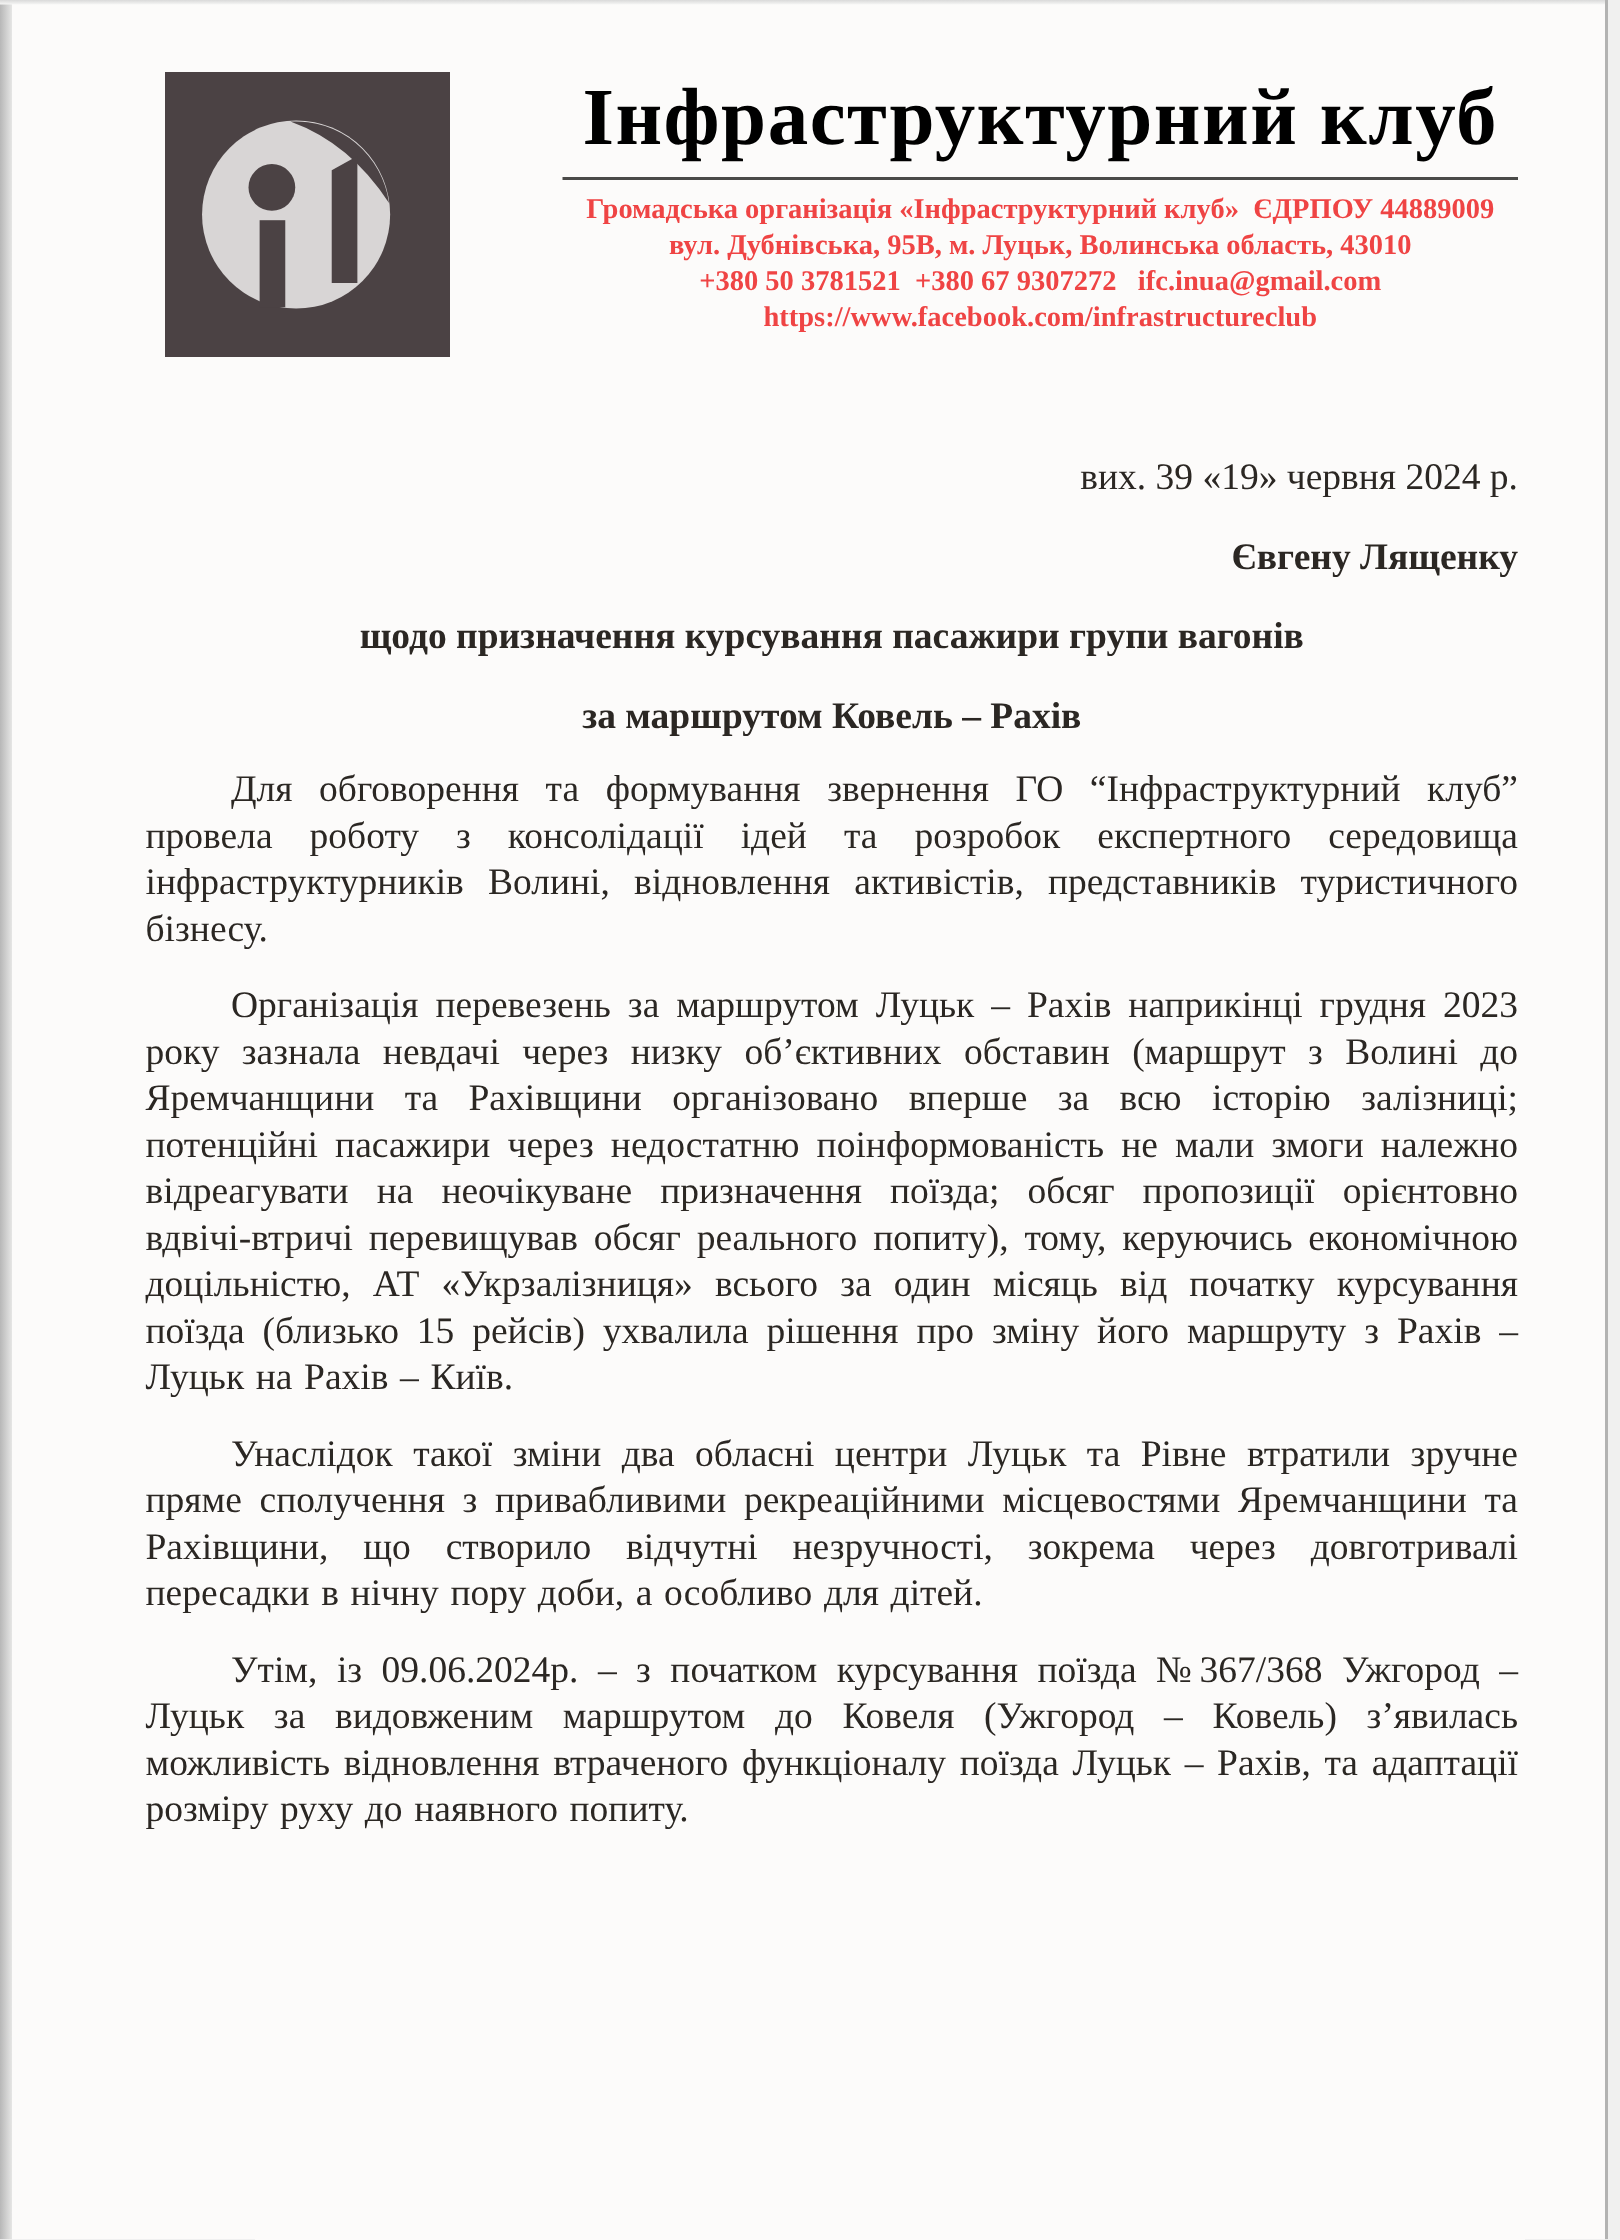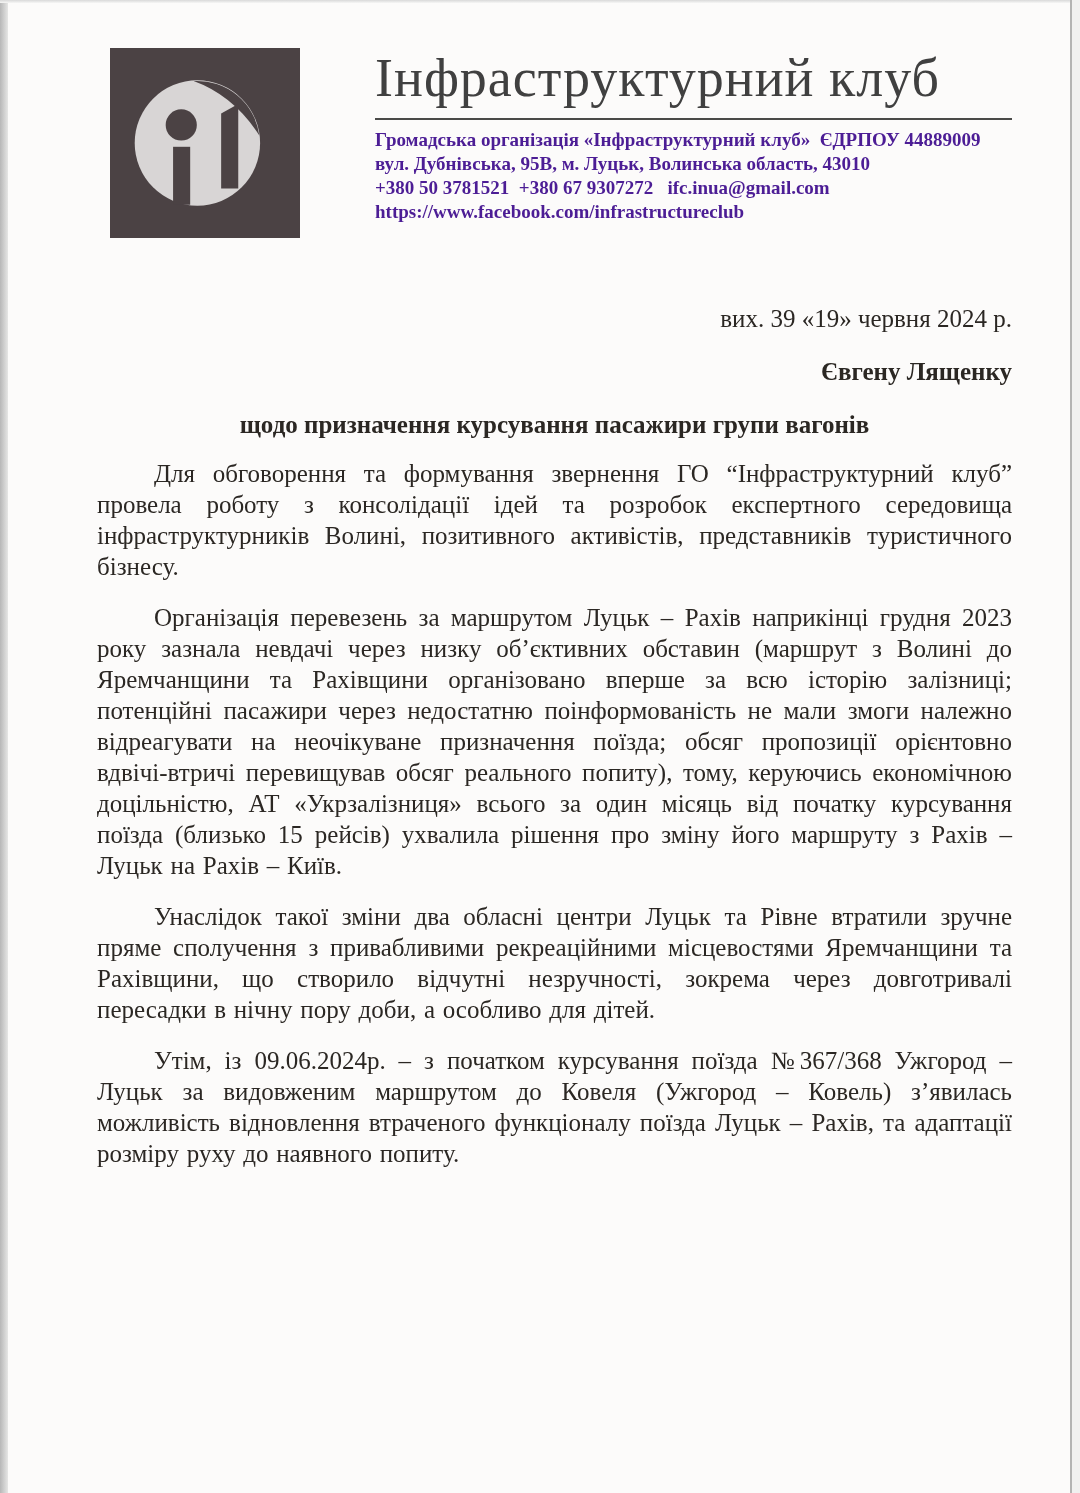--- a/index.html
+++ b/index.html
@@ -32,38 +32,38 @@
     position: absolute; left: 110px; top: 48px;
     width: 190px; height: 190px;
   }
   .logo svg { display: block; }
   .head-right {
     position: absolute; left: 375px; top: 42px; width: 637px;
   }
   .org-title {
     margin: 0;
     font-size: 54px;
-    font-weight: 400;
+    font-weight: 700;
     line-height: 72px;
-    text-align: left;
+    text-align: center;
     white-space: nowrap;
     letter-spacing: 1px;
-    color: #404040;
+    color: #000000;
   }
   .head-rule {
     height: 2px;
     background: #4a4a48;
     margin: 4px 0 8px 0;
   }
   .org-info {
     font-size: 19px;
     font-weight: 700;
     line-height: 24px;
-    text-align: left;
-    color: #4c1d95;
+    text-align: center;
+    color: #ef4444;
   }
   
   .content {
     position: absolute;
     left: 97px;
     right: 68px;
     top: 0;
   }
   .content div, .content p { font-size: 25px; line-height: 31px; }
   .ref-line {
@@ -115,20 +115,21 @@
       </div>
     </div>
   </header>
 
   <div class="content">
     <div class="ref-line">вих. 39 «19» червня 2024 р.</div>
 
     <div class="addr-2">Євгену Лященку</div>
 
     <div class="title-n">щодо призначення курсування пасажири групи вагонів</div>
+    <div class="title-n">за маршрутом Ковель – Рахів</div>
 
-    <p class="body-par">Для обговорення та формування звернення ГО “Інфраструктурний клуб” провела роботу з консолідації ідей та розробок експертного середовища інфраструктурників Волині, позитивного активістів, представників туристичного бізнесу.</p>
+    <p class="body-par">Для обговорення та формування звернення ГО “Інфраструктурний клуб” провела роботу з консолідації ідей та розробок експертного середовища інфраструктурників Волині, відновлення активістів, представників туристичного бізнесу.</p>
     <p class="body-par">Організація перевезень за маршрутом Луцьк – Рахів наприкінці грудня 2023 року зазнала невдачі через низку об’єктивних обставин (маршрут з Волині до Яремчанщини та Рахівщини організовано вперше за всю історію залізниці; потенційні пасажири через недостатню поінформованість не мали змоги належно відреагувати на неочікуване призначення поїзда; обсяг пропозиції орієнтовно вдвічі-втричі перевищував обсяг реального попиту), тому, керуючись економічною доцільністю, АТ «Укрзалізниця» всього за один місяць від початку курсування поїзда (близько 15 рейсів) ухвалила рішення про зміну його маршруту з Рахів – Луцьк на Рахів – Київ.</p>
     <p class="body-par">Унаслідок такої зміни два обласні центри Луцьк та Рівне втратили зручне пряме сполучення з привабливими рекреаційними місцевостями Яремчанщини та Рахівщини, що створило відчутні незручності, зокрема через довготривалі пересадки в нічну пору доби, а особливо для дітей.</p>
     <p class="body-par">Утім, із 09.06.2024р. – з початком курсування поїзда №367/368 Ужгород – Луцьк за видовженим маршрутом до Ковеля (Ужгород – Ковель) з’явилась можливість відновлення втраченого функціоналу поїзда Луцьк – Рахів, та адаптації розміру руху до наявного попиту.</p>
   </div>
 
 </div>
 
 </body></html>

